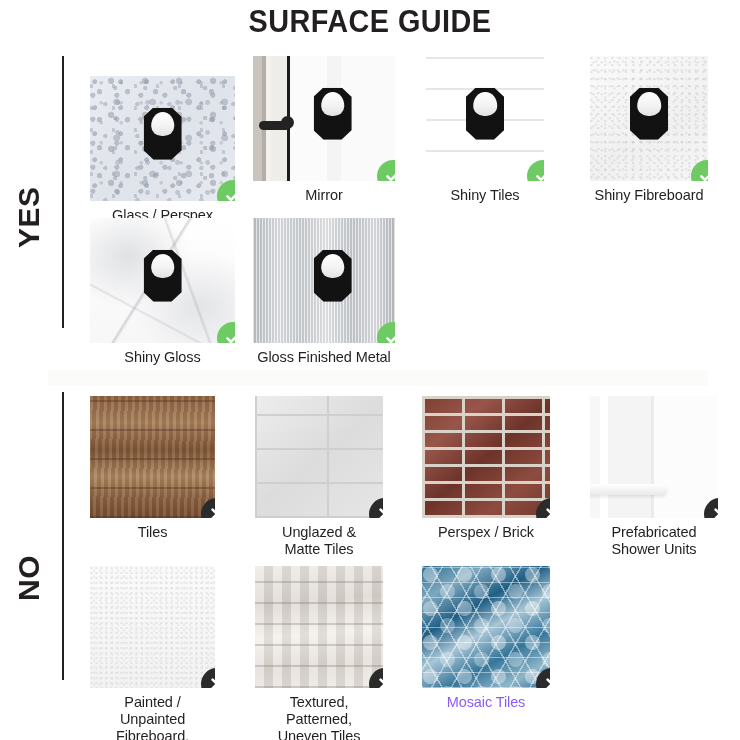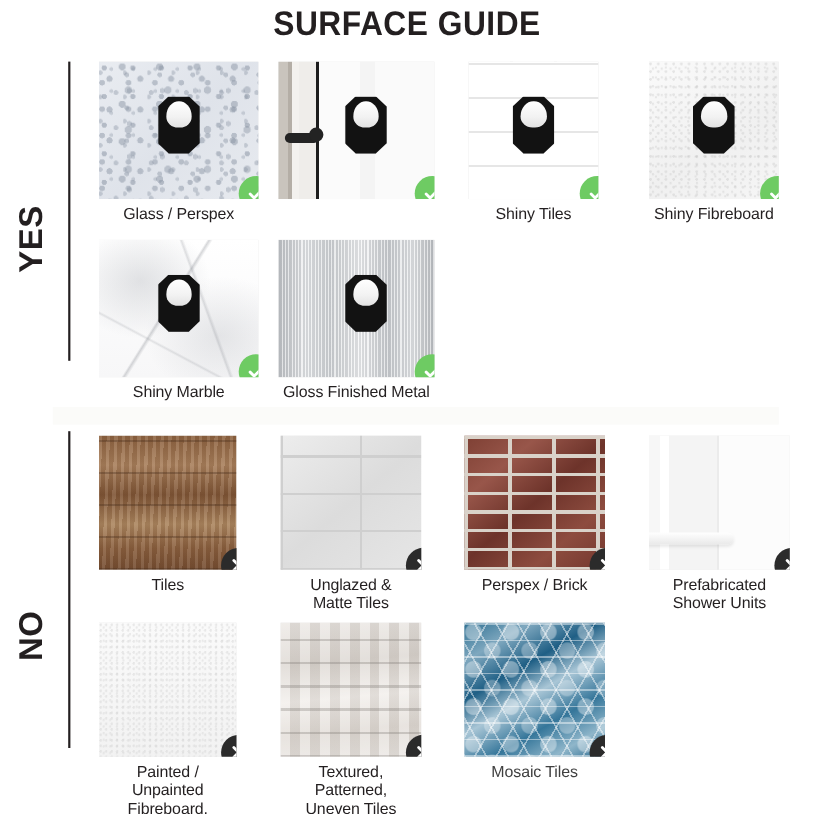--- a/index.html
+++ b/index.html
@@ -72,21 +72,21 @@
 
   .cap{
     margin-top:6px;
     text-align:center;
     font-size:14.5px;
     line-height:17px;
     color:#231f20;
     font-family:"Liberation Sans", sans-serif;
     letter-spacing:-0.1px;
   }
-  .cap.faded{color:#404040;}
+  .cap.faded{color:#8b5cf6;}
 
   
   .badge{
     position:absolute;
     width:32px;height:32px;
     border-radius:50%;
     display:flex;align-items:center;justify-content:center;
   }
   .badge.yes{background:#6ecb63;}
   .badge.no{background:#2b2b2b;}
@@ -229,21 +229,21 @@
 
 <div class="page">
 
   <div class="title">SURFACE GUIDE</div>
 
   <div class="section" id="yes-section">
     <div class="axis-label" id="yes-label">YES</div>
     <div class="divider" id="yes-divider"></div>
 
     <div class="row" style="top:4px;">
-      <div class="cell" style="left:90px;width:145px;">
+      <div class="cell" style="left:90px;width:145px;margin-top:20px;">
         <div class="swatch" style="height:125px;">
           <div class="swatch-inner tex-glass"></div>
           <div class="hook">
             <div class="hook-body"></div>
               <div class="hook-dome"></div>
           </div>
           <div class="badge yes" style="right:-14px;bottom:-11px;">
             <svg width="18" height="18" viewBox="0 0 18 18">
                 <path d="M3.4 9.3l3.6 3.6L14.6 5.3" fill="none" stroke="#fff" stroke-width="2.6" stroke-linecap="round" stroke-linejoin="round"></path>
               </svg>
@@ -260,20 +260,21 @@
           <div class="hook" style="left:56%;">
             <div class="hook-body"></div>
               <div class="hook-dome"></div>
           </div>
           <div class="badge yes" style="right:-14px;bottom:-11px;">
             <svg width="18" height="18" viewBox="0 0 18 18">
                 <path d="M3.4 9.3l3.6 3.6L14.6 5.3" fill="none" stroke="#fff" stroke-width="2.6" stroke-linecap="round" stroke-linejoin="round"></path>
               </svg>
           </div>
         </div>
+        <div class="cap">Mirror</div>
       </div>
 
       <div class="cell" style="left:426px;width:118px;">
         <div class="swatch" style="height:125px;">
           <div class="swatch-inner tex-shinytiles"></div>
           <div class="hook">
             <div class="hook-body"></div>
               <div class="hook-dome"></div>
           </div>
           <div class="badge yes" style="right:-15px;bottom:-11px;">
@@ -309,21 +310,21 @@
           <div class="hook">
             <div class="hook-body"></div>
               <div class="hook-dome"></div>
           </div>
           <div class="badge yes" style="right:-14px;bottom:-11px;">
             <svg width="18" height="18" viewBox="0 0 18 18">
                 <path d="M3.4 9.3l3.6 3.6L14.6 5.3" fill="none" stroke="#fff" stroke-width="2.6" stroke-linecap="round" stroke-linejoin="round"></path>
               </svg>
           </div>
         </div>
-        <div class="cap">Shiny Marble</div>
+        <div class="cap">Shiny Gloss</div>
       </div>
 
       <div class="cell" style="left:253px;width:142px;">
         <div class="swatch" style="height:125px;">
           <div class="swatch-inner tex-metal"></div>
           <div class="hook" style="left:56%;">
             <div class="hook-body"></div>
               <div class="hook-dome"></div>
           </div>
           <div class="badge yes" style="right:-14px;bottom:-11px;">

